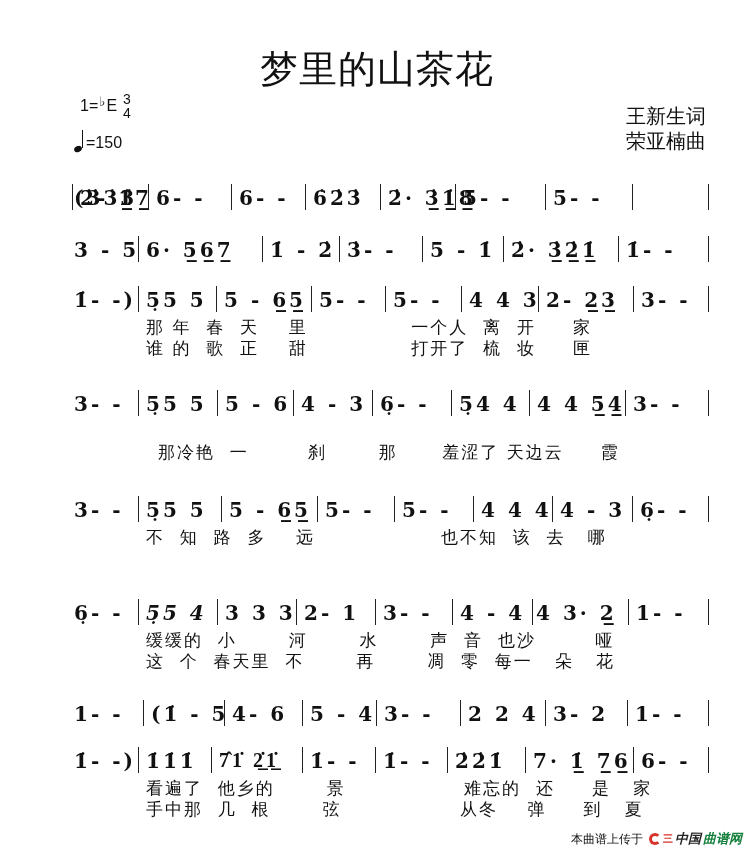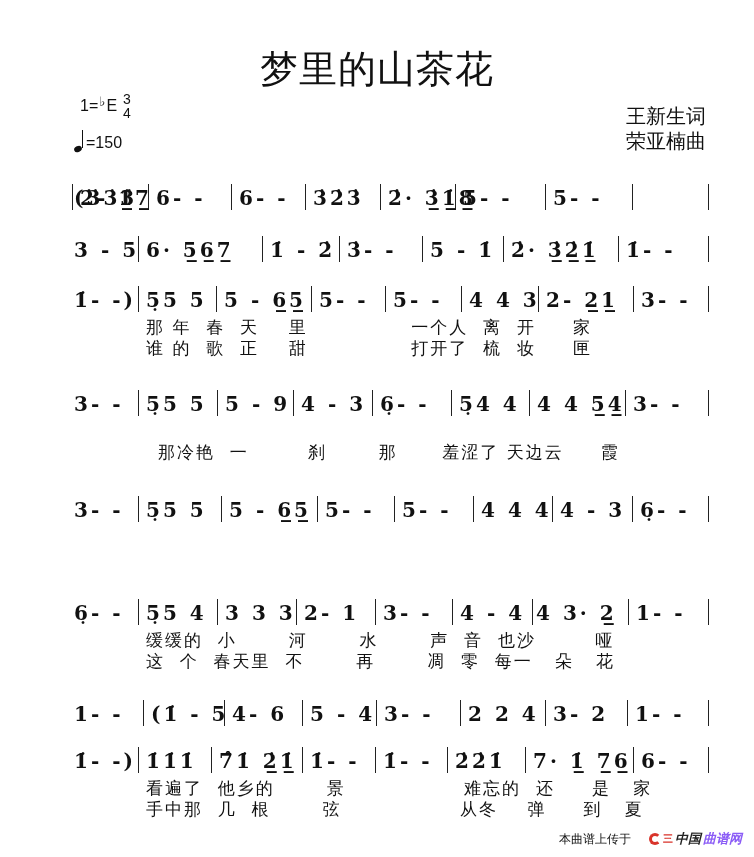--- a/index.html
+++ b/index.html
@@ -22,26 +22,26 @@
              font-size: 20px; line-height: 25px; text-align: left; }
 
   .row { position: absolute; left: 70px; width: 646px; height: 40px; text-align: right; }
   .notes { position: absolute; top: 14px; left: 0; height: 30px; width: 646px;
            font-family: "DejaVu Serif", serif; font-weight: bold; font-size: 20px; }
   .bar { position: absolute; top: 0; width: 1px; height: 26px; background: #222; }
   .measure { position: absolute; top: 2px; white-space: pre; letter-spacing: 3px; }
   .lyric { position: absolute; font-family: "DejaVu Sans", sans-serif; font-size: 17px;
            letter-spacing: 2px; white-space: pre; }
   .watermark { position: absolute; right: 12px; top: 830px; font-family: "DejaVu Sans", sans-serif;
-               font-size: 12px; display: flex; align-items: center; gap: 18px; }
+               font-size: 12px; display: flex; align-items: center; gap: 6px; }
   .wm-logo { display: inline-flex; align-items: center; gap: 2px; font-weight: bold; font-size: 13px; }
   .wm-c { width: 12px; height: 12px; border-radius: 50%; border: 3px solid #d9342b; border-right-color: transparent; box-sizing: border-box; }
   .wm-e { color: #d9342b; font-size: 10px; }
   .wm-cn { color: #222; font-style: italic; }
-  .wm-qp { color: #8b5cf6; font-style: italic; }
+  .wm-qp { color: #15803d; font-style: italic; }
 </style>
 </head>
 <body>
 
 <div class="title">梦里的山茶花</div>
 
 <div class="key">
   <span>1=</span>
   <span class="flat">♭</span>
   <span>E</span>
@@ -73,21 +73,21 @@
         <div class="bar" style="left: 305px;"></div>
         <div class="bar" style="left: 380px;"></div>
         <div class="bar" style="left: 455px;"></div>
         <div class="bar" style="left: 545px;"></div>
         <div class="bar" style="left: 632px;"></div>
         <div class="bar" style="left: 708px;"></div>
         <span class="measure" style="left: 74px;">(3̇3̇3̇</span>
         <span class="measure" style="left: 80px;">2̇- 1̲̇7̲</span>
         <span class="measure" style="left: 156px;">6- -</span>
         <span class="measure" style="left: 239px;">6- -</span>
-        <span class="measure" style="left: 313px;">3̇2̇3̇</span>
+        <span class="measure" style="left: 313px;">6̇2̇3̇</span>
         <span class="measure" style="left: 388px;">2̇· 3̲̇1̲̇8̲</span>
         <span class="measure" style="left: 463px;">5- -</span>
         <span class="measure" style="left: 553px;">5- -</span>
       </div>
     </div>
     <div class="row" style="top: 222px; left: 0px; width: 754px;">
       <div class="notes" style="width: 686px;">
         <div class="bar" style="left: 138px;"></div>
         <div class="bar" style="left: 262px;"></div>
         <div class="bar" style="left: 339px;"></div>
@@ -113,39 +113,39 @@
         <div class="bar" style="left: 461px;"></div>
         <div class="bar" style="left: 538px;"></div>
         <div class="bar" style="left: 633px;"></div>
         <div class="bar" style="left: 708px;"></div>
         <span class="measure" style="left: 74px;">1̇- -)</span>
         <span class="measure" style="left: 146px;">5̣5 5</span>
         <span class="measure" style="left: 224px;">5 - 6̲5̲</span>
         <span class="measure" style="left: 319px;">5- -</span>
         <span class="measure" style="left: 393px;">5- -</span>
         <span class="measure" style="left: 469px;">4 4 3</span>
-        <span class="measure" style="left: 546px;">2- 2̲1̲</span>
+        <span class="measure" style="left: 546px;">2- 2̲3̲</span>
         <span class="measure" style="left: 641px;">3- -</span>
       </div>
       <div class="lyric" style="top: 65px; left: 146px;">谁 的  歌  正    甜              打开了  梳  妆     匣</div>
       <div class="lyric" style="top: 44px; left: 146px;">那 年  春  天    里              一个人  离  开     家</div>
     </div>
     <div class="row" style="top: 376px; left: 0px; width: 754px;">
       <div class="notes" style="width: 754px;">
         <div class="bar" style="left: 138px;"></div>
         <div class="bar" style="left: 217px;"></div>
         <div class="bar" style="left: 293px;"></div>
         <div class="bar" style="left: 372px;"></div>
         <div class="bar" style="left: 451px;"></div>
         <div class="bar" style="left: 529px;"></div>
         <div class="bar" style="left: 625px;"></div>
         <div class="bar" style="left: 708px;"></div>
         <span class="measure" style="left: 74px;">3- -</span>
         <span class="measure" style="left: 146px;">5̣5 5</span>
-        <span class="measure" style="left: 225px;">5 - 9</span>
+        <span class="measure" style="left: 225px;">5 - 6</span>
         <span class="measure" style="left: 301px;">4 - 3</span>
         <span class="measure" style="left: 380px;">6̣- -</span>
         <span class="measure" style="left: 459px;">5̣4 4</span>
         <span class="measure" style="left: 537px;">4 4 5̲4̲</span>
         <span class="measure" style="left: 633px;">3- -</span>
       </div>
       <div class="lyric" style="top: 65px; left: 158px;">那冷艳  一        刹       那      羞涩了 天边云     霞</div>
     </div>
     <div class="row" style="top: 482px; left: 0px; width: 754px;">
       <div class="notes" style="width: 754px;">
@@ -159,33 +159,34 @@
         <div class="bar" style="left: 708px;"></div>
         <span class="measure" style="left: 74px;">3- -</span>
         <span class="measure" style="left: 146px;">5̣5 5</span>
         <span class="measure" style="left: 229px;">5 - 6̲5̲</span>
         <span class="measure" style="left: 325px;">5- -</span>
         <span class="measure" style="left: 402px;">5- -</span>
         <span class="measure" style="left: 481px;">4 4 4</span>
         <span class="measure" style="left: 560px;">4 - 3</span>
         <span class="measure" style="left: 640px;">6̣- -</span>
       </div>
+      <div class="lyric" style="top: 44px; left: 146px;">不  知  路  多    远                 也不知  该  去   哪</div>
     </div>
     <div class="row" style="top: 585px; left: 0px; width: 754px;">
       <div class="notes" style="width: 754px;">
         <div class="bar" style="left: 138px;"></div>
         <div class="bar" style="left: 217px;"></div>
         <div class="bar" style="left: 296px;"></div>
         <div class="bar" style="left: 375px;"></div>
         <div class="bar" style="left: 452px;"></div>
         <div class="bar" style="left: 532px;"></div>
         <div class="bar" style="left: 628px;"></div>
         <div class="bar" style="left: 708px;"></div>
         <span class="measure" style="left: 74px;">6̣- -</span>
-        <span class="measure" style="left: 146px;">5̣5 4</span>
+        <span class="measure" style="left: 146px; font-style: italic;">5̣5 4</span>
         <span class="measure" style="left: 225px;">3 3 3</span>
         <span class="measure" style="left: 304px;">2- 1</span>
         <span class="measure" style="left: 383px;">3- -</span>
         <span class="measure" style="left: 460px;">4 - 4</span>
         <span class="measure" style="left: 536px;">4 3· 2̲</span>
         <span class="measure" style="left: 636px;">1- -</span>
       </div>
       <div class="lyric" style="top: 44px; left: 146px;">缓缓的  小       河       水       声  音  也沙        哑</div>
       <div class="lyric" style="top: 65px; left: 146px;">这  个  春天里  不       再       凋  零  每一   朵   花</div>
     </div>
@@ -214,21 +215,21 @@
         <div class="bar" style="left: 138px;"></div>
         <div class="bar" style="left: 211px;"></div>
         <div class="bar" style="left: 302px;"></div>
         <div class="bar" style="left: 375px;"></div>
         <div class="bar" style="left: 447px;"></div>
         <div class="bar" style="left: 525px;"></div>
         <div class="bar" style="left: 633px;"></div>
         <div class="bar" style="left: 708px;"></div>
         <span class="measure" style="left: 74px;">1̇- -)</span>
         <span class="measure" style="left: 146px;">1̇1̇1̇</span>
-        <span class="measure" style="left: 219px;">7̂1̇ 2̲̇1̲̇</span>
+        <span class="measure" style="left: 219px; font-family: Liberation Serif, serif;">7̂1̇ 2̲̇1̲̇</span>
         <span class="measure" style="left: 310px;">1̇- -</span>
         <span class="measure" style="left: 383px;">1̇- -</span>
         <span class="measure" style="left: 455px;">2̇2̇1̇</span>
         <span class="measure" style="left: 533px;">7· 1̲̇ 7̲6̲</span>
         <span class="measure" style="left: 641px;">6- -</span>
       </div>
       <div class="lyric" style="top: 44px; left: 146px;">看遍了  他乡的       景                难忘的  还     是   家</div>
       <div class="lyric" style="top: 65px; left: 146px;">手中那  几  根       弦                从冬    弹     到   夏</div>
     </div>
   </div>

